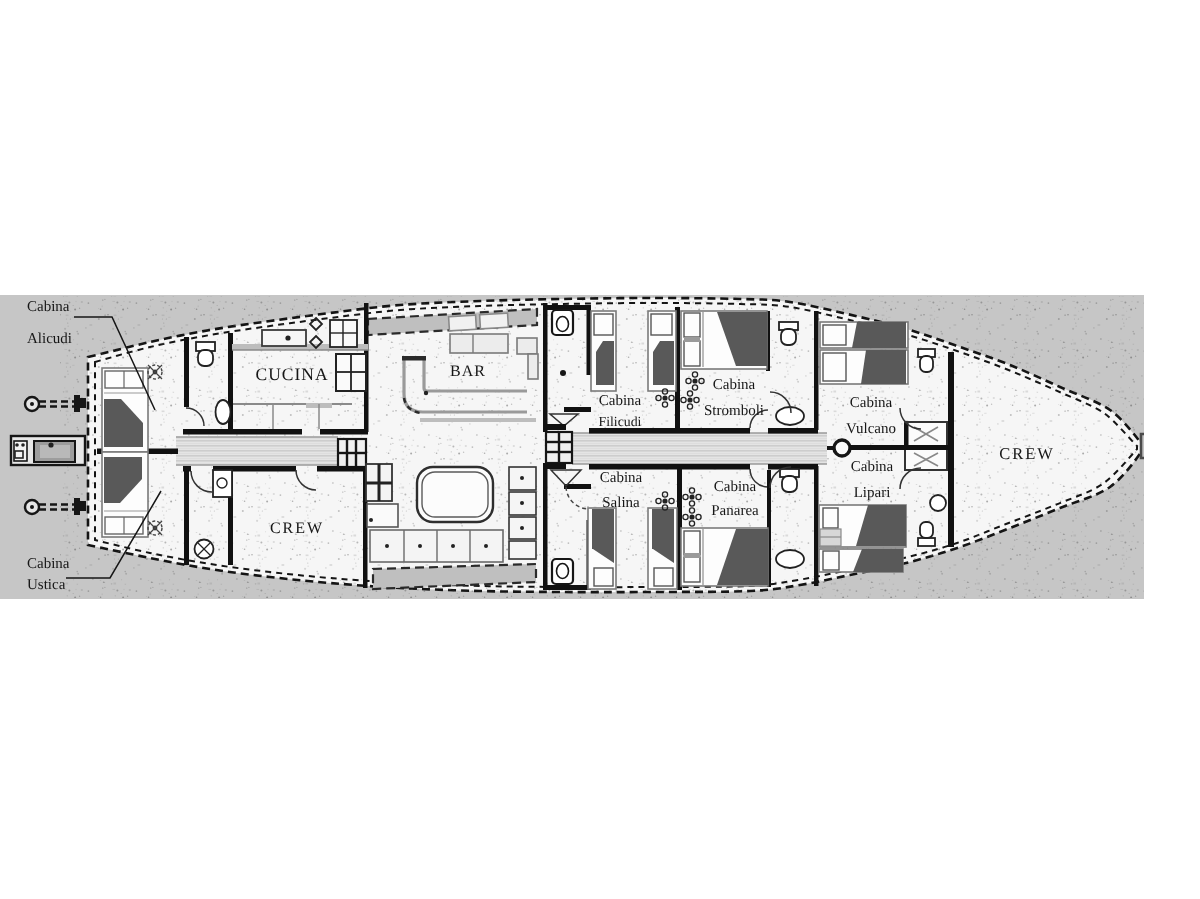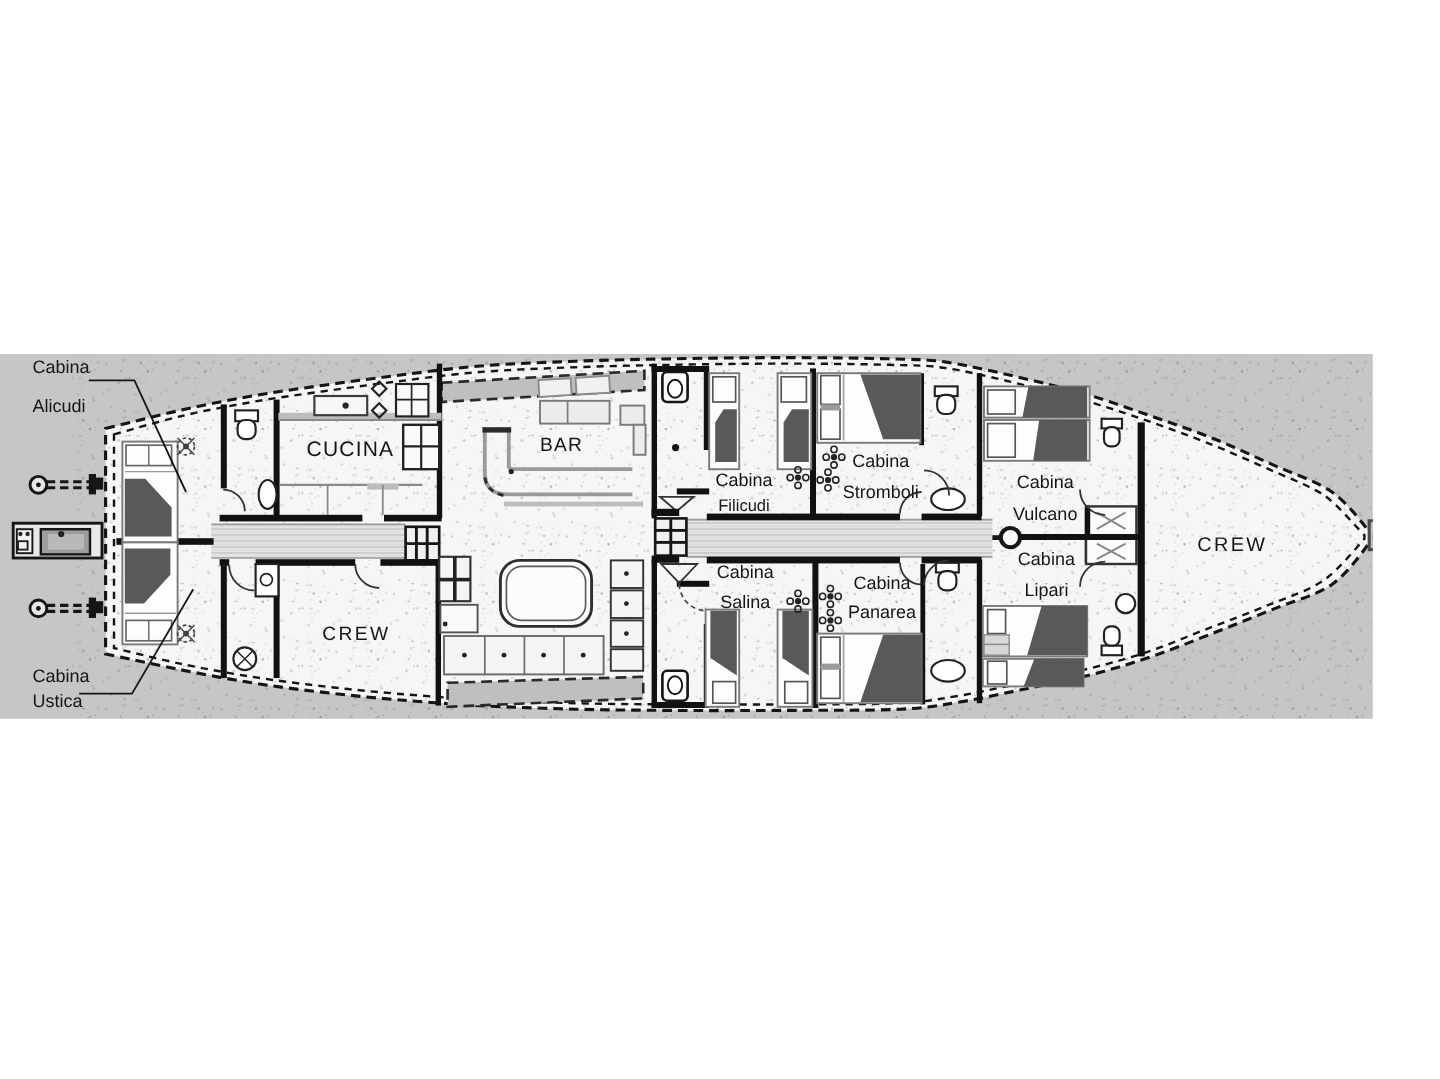--- a/index.html
+++ b/index.html
@@ -1,17 +1,17 @@
 <!DOCTYPE html>
 <html><head>
 <meta charset="utf-8">
 <style>
   html,body{margin:0;padding:0;background:#ffffff;}
   .page{-webkit-font-smoothing:antialiased;position:relative;width:1144px;height:899px;background:#ffffff;overflow:hidden;
-        font-family:Liberation Sans, sans-serif;}
+        font-family:Liberation Serif, serif;}
   svg{position:absolute;left:0;top:0;}
   text{fill:#161616;}
 </style>
 </head>
 <body>
 <div class="page">
 <svg width="1200" height="899" viewBox="0 0 1200 899" text-rendering="geometricPrecision">
 <defs>
   <pattern id="hatch" width="8" height="5" patternUnits="userSpaceOnUse">
     <rect width="8" height="5" fill="#e4e4e4"></rect>

